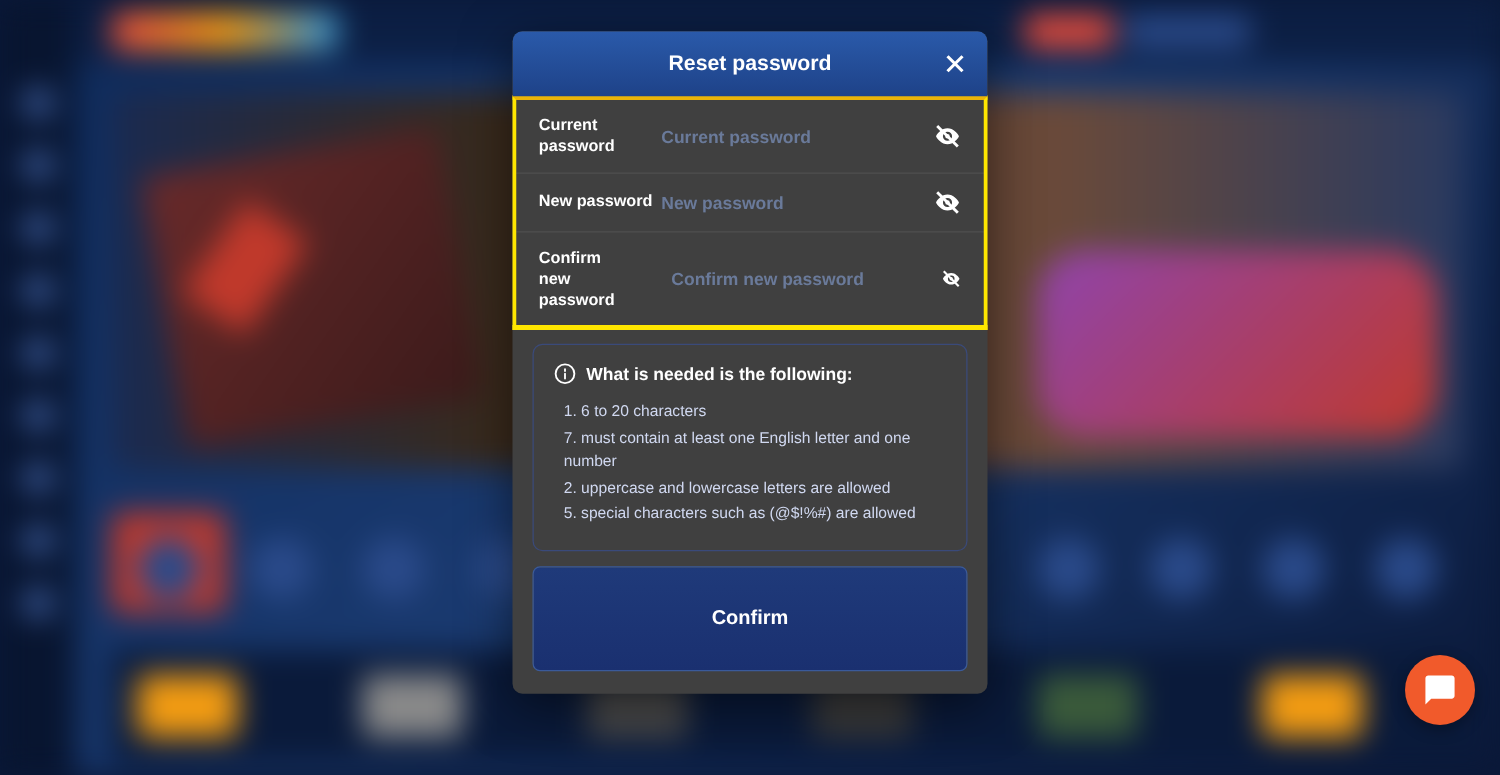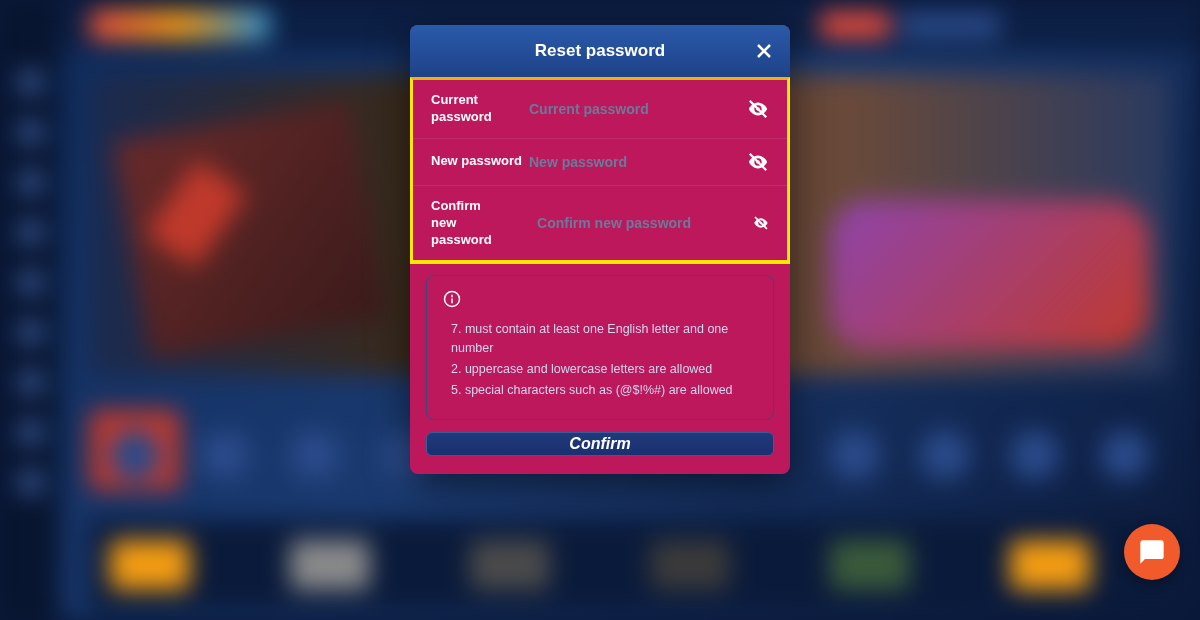--- a/index.html
+++ b/index.html
@@ -179,21 +179,21 @@
   border-radius: 6px;
 }
 
 
 .modal {
   position: absolute;
   top: 25px;
   left: 50%;
   transform: translateX(-50%);
   width: 380px;
-  background: #be185d;
+  background: #404040;
   border-radius: 8px;
   overflow: hidden;
   box-shadow: 0 10px 40px rgba(0,0,0,0.5);
 }
 
 .modal-header {
   background: linear-gradient(180deg, #2a5aaa 0%, #1e4288 100%);
   padding: 16px 20px;
   display: flex;
   align-items: center;
@@ -314,24 +314,23 @@
 }
 
 .confirm-btn {
   margin: 12px 16px 18px;
   background: linear-gradient(180deg, #1f3a7a 0%, #1a3070 100%);
   border: 1px solid #3a5a9a;
   border-radius: 6px;
   color: #fff;
   font-size: 16px;
   font-weight: 700;
-  padding: 2px;
+  padding: 32px;
   text-align: center;
   cursor: pointer;
-  font-style: italic;
 }
 
 
 .chat-fab {
   position: absolute;
   bottom: 40px;
   right: 20px;
   width: 56px;
   height: 56px;
   background: #f15a2b;
@@ -438,22 +437,24 @@
       </span>
     </div>
   </div>
 
   <div class="requirements">
     <div class="req-header">
       <svg viewBox="0 0 24 24" fill="none" stroke="currentColor" stroke-width="2">
         <circle cx="12" cy="12" r="10"></circle>
         <path d="M12 7v2M12 12v5" stroke-linecap="round"></path>
       </svg>
+      <span>What is needed is the following:</span>
     </div>
     <div class="req-list">
+      <div class="req-item">1. 6 to 20 characters</div>
       <div class="req-item">7. must contain at least one English letter and one number</div>
       <div class="req-item">2. uppercase and lowercase letters are allowed</div>
       <div class="req-item">5. special characters such as (@$!%#) are allowed</div>
     </div>
   </div>
 
   <div class="confirm-btn">Confirm</div>
 </div>
 
 <div class="chat-fab">

